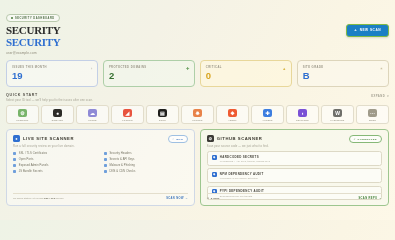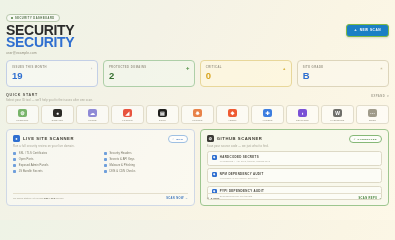--- a/index.html
+++ b/index.html
@@ -16,21 +16,21 @@
   .hdr { position: relative; }
   .badge-top {
     display: inline-flex; align-items: center; gap: 2px;
     border: 0.6px solid #b9c9ad; border-radius: 6px;
     background: rgba(255,255,255,.5);
     padding: 1.2px 4px; margin-bottom: 2px;
   }
   .badge-top .dot { width: 2px; height: 2px; border-radius: 50%; background: #4a7a3c; }
   .badge-top span.t { font-size: 2.6px; letter-spacing: .5px; font-weight: 700; color: #4d6b43; }
 
-  h1.title { font-size: 14px; line-height: 12.5px; font-weight: 700; letter-spacing: -0.3px; color: #2b2b2b; }
+  h1.title { font-size: 11px; line-height: 12.5px; font-weight: 700; letter-spacing: -0.3px; color: #2b2b2b; font-family: Liberation Serif, serif; }
   h1.title .l2 { color: #2f6fd0; display: block; }
   .email { font-size: 3.1px; color: #8b8776; margin-top: 2.5px; letter-spacing: .2px; }
 
   .newscan {
     position: absolute; right: 0; top: 19px;
     display: inline-flex; align-items: center; gap: 2.5px;
     background: #1b7fc4; color: #fff;
     border: 0.6px solid #7fba45; border-radius: 3px;
     padding: 3.2px 7px; font-size: 3.2px; font-weight: 700; letter-spacing: .5px;
     box-shadow: 0 1px 2px rgba(0,0,0,.12);

